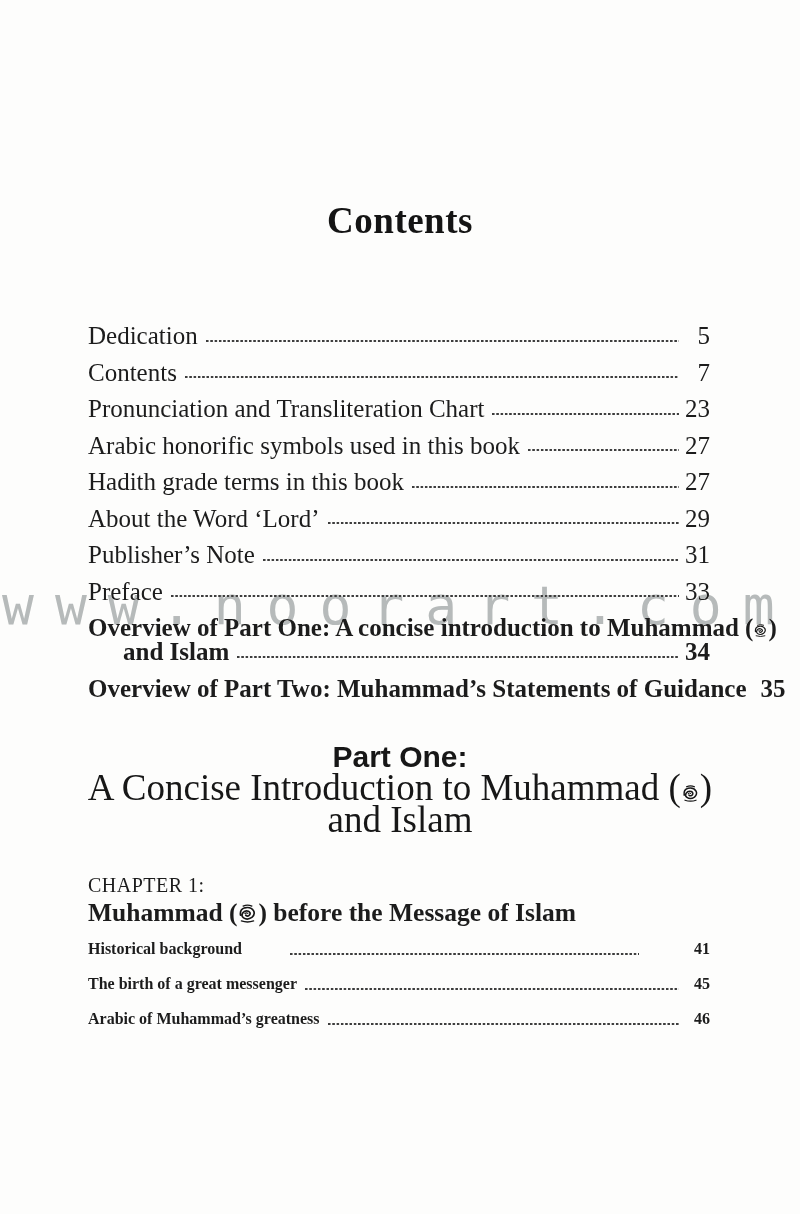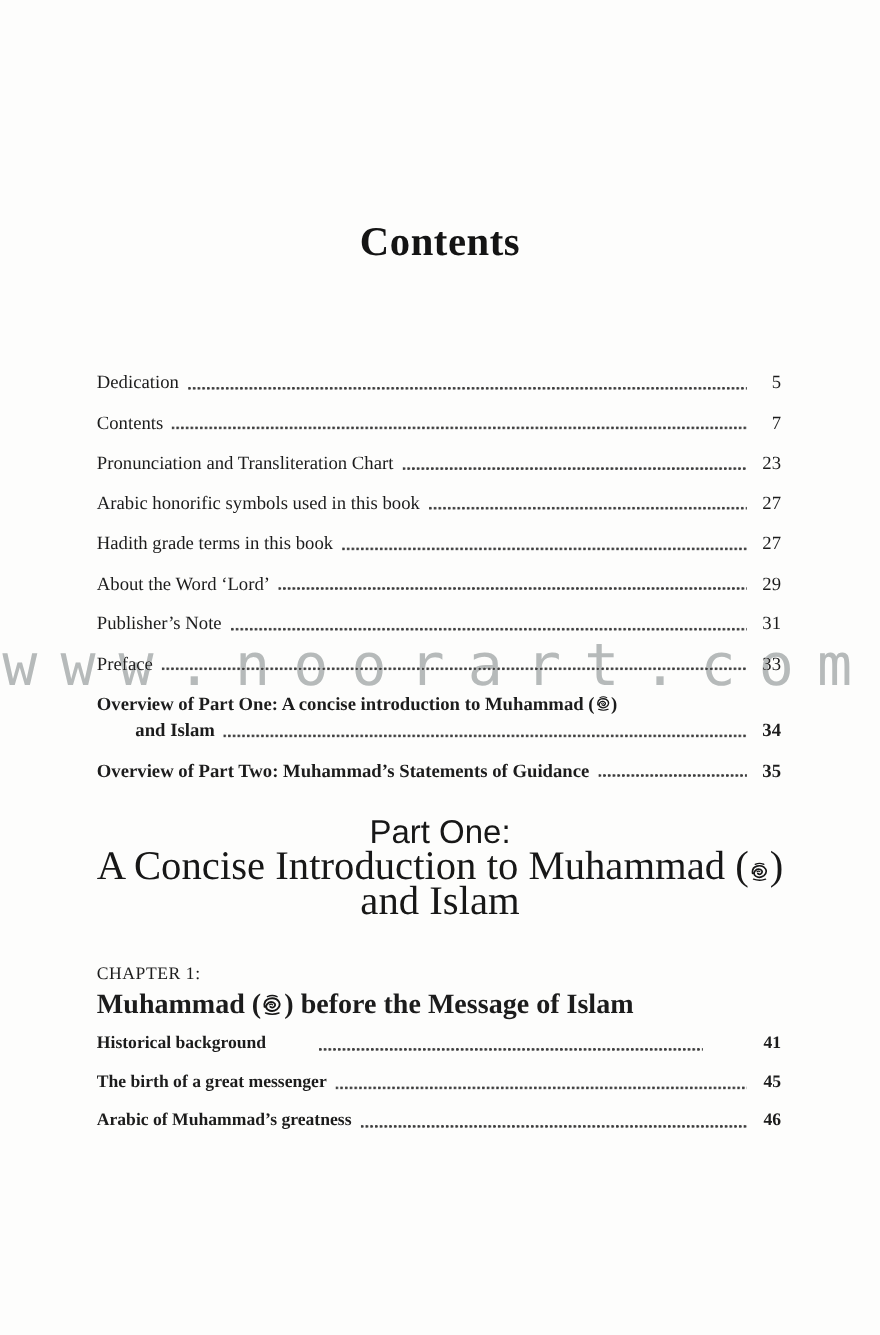--- a/index.html
+++ b/index.html
@@ -47,22 +47,22 @@
     font-weight: bold;
     letter-spacing: 0.5px;
     color: #141414;
   }
 
   
   .toc {
     position: absolute;
     left: 88px;
     right: 90px;
-    top: 336px;
-    font-size: 17px;
+    top: 324px;
+    font-size: 25px;
   }
   .toc-row {
     display: flex;
     align-items: flex-end;
     height: 23px;
     line-height: 23px;
     margin-bottom: 13.5px;
   }
   .toc-row .label { white-space: nowrap; }
   .leader {
@@ -99,42 +99,42 @@
   .part-heading {
     position: absolute;
     top: 741px;
     left: 0;
     right: 0;
     text-align: center;
     color: #171717;
   }
   .part-l1 {
     font-family: "Liberation Sans", sans-serif;
-    font-weight: normal;
+    font-weight: bold;
     font-size: 30px;
     line-height: 31px;
     text-align: center;
   }
   .part-l2, .part-l3 {
     font-family: "Liberation Serif", serif;
     font-weight: normal;
     font-size: 37px;
     line-height: 32px;
     white-space: nowrap;
   }
 
   
   .chapter {
     position: absolute;
     left: 88px;
     right: 90px;
     top: 875px;
   }
   .kicker {
-    font-size: 16px;
+    font-size: 20px;
     line-height: 21px;
     letter-spacing: 0.5px;
   }
   .chapter-title {
     margin-top: 3px;
     font-size: 25.5px;
     line-height: 28px;
     font-weight: bold;
     white-space: nowrap;
   }

